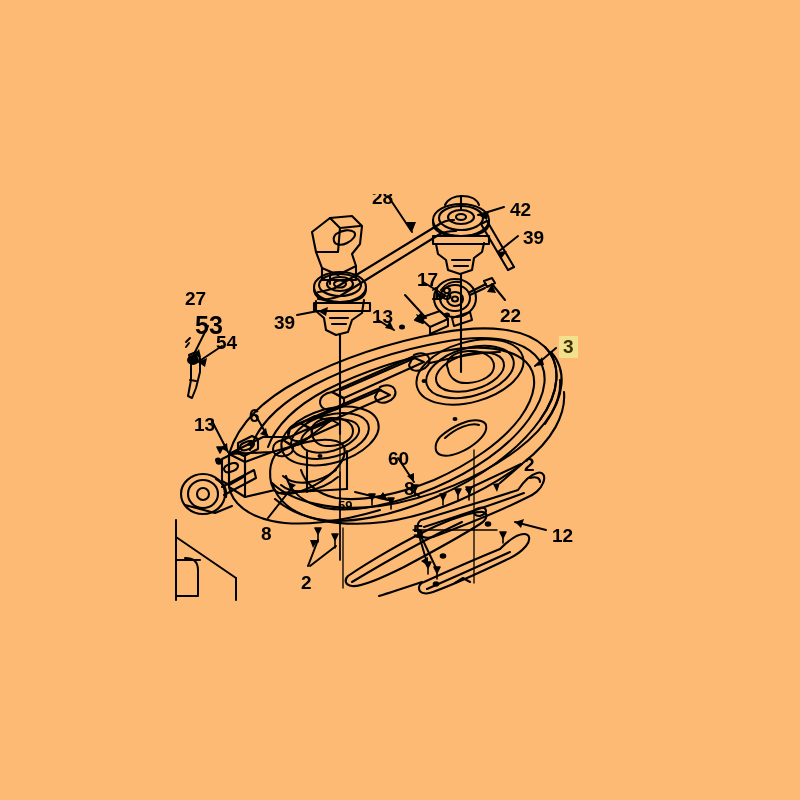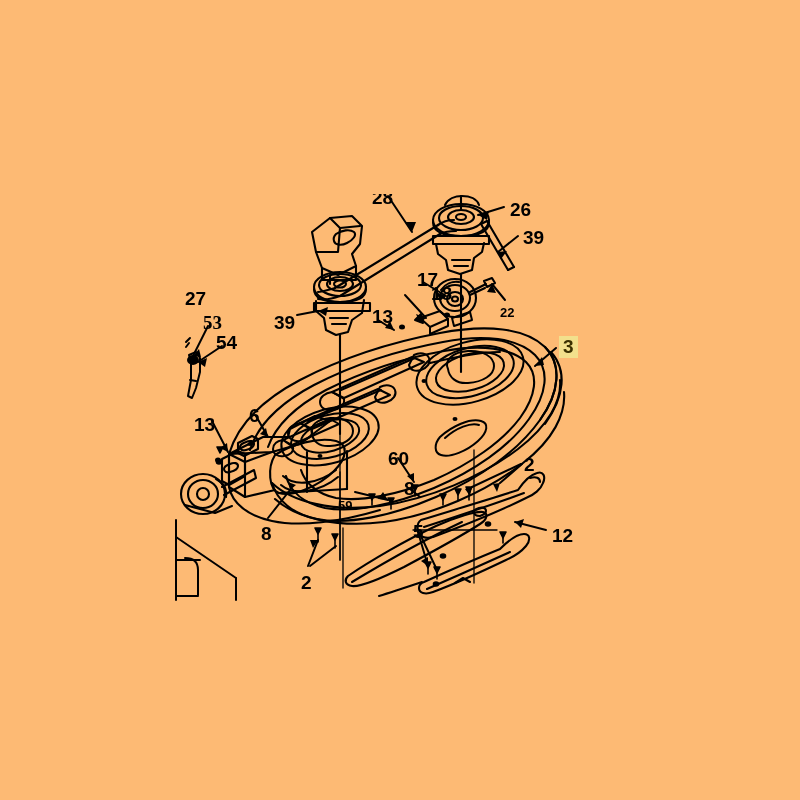--- a/index.html
+++ b/index.html
@@ -509,29 +509,29 @@
       <path d="M 290,490 L 288,482 L 296,485 Z"></path>
       <path d="M 318,540 L 313,548 L 310,540 Z"></path>
       <path d="M 515,522 L 524,519 L 521,528 Z"></path>
       <path d="M 428,566 L 421,561 L 428,557 Z"></path>
     </g>
 
   </svg>
 
   <div id="callout-layer">
       <div class="callout" style="left: 372px; top: 188px; font-size: 19px; clip-path: inset(6px 0px 0px);">28</div>
-      <div class="callout" style="left: 510px; top: 200px; font-size: 19px;">26</div>
+      <div class="callout" style="left: 510px; top: 200px; font-size: 19px;">42</div>
       <div class="callout" style="left: 523px; top: 228px; font-size: 19px;">39</div>
       <div class="callout" style="left: 417px; top: 270px; font-size: 19px;">17</div>
       <div class="callout" style="left: 396px; top: 284px; font-size: 19px; margin-left: 35px;">18</div>
-      <div class="callout" style="left: 500px; top: 306px; font-size: 13px;">22</div>
+      <div class="callout" style="left: 500px; top: 306px; font-size: 19px;">22</div>
       <div class="callout" style="left: 274px; top: 313px; font-size: 19px;">39</div>
       <div class="callout" style="left: 372px; top: 307px; font-size: 19px;">13</div>
       <div class="callout" style="left: 185px; top: 289px; font-size: 19px;">27</div>
-      <div class="callout" style="left: 203px; top: 313px; font-size: 19px; font-family: Liberation Serif, serif;">53</div>
+      <div class="callout" style="left: 195px; top: 313px; font-size: 25px;">53</div>
       <div class="callout" style="left: 216px; top: 333px; font-size: 19px; text-align: right;">54</div>
       <div class="callout highlight" style="left: 559px; top: 336px; font-size: 19px;">3</div>
       <div class="callout" style="left: 194px; top: 415px; font-size: 19px;">13</div>
       <div class="callout" style="left: 249px; top: 406px; font-size: 19px;">6</div>
       <div class="callout" style="left: 388px; top: 449px; font-size: 19px;">60</div>
       <div class="callout" style="left: 524px; top: 455px; font-size: 19px;">2</div>
       <div class="callout" style="left: 338px; top: 487px; font-size: 13px; margin-top: 12px;">59</div>
       <div class="callout" style="left: 404px; top: 479px; font-size: 19px;">8</div>
       <div class="callout" style="left: 413px; top: 522px; font-size: 19px;">5</div>
       <div class="callout" style="left: 552px; top: 526px; font-size: 19px;">12</div>

